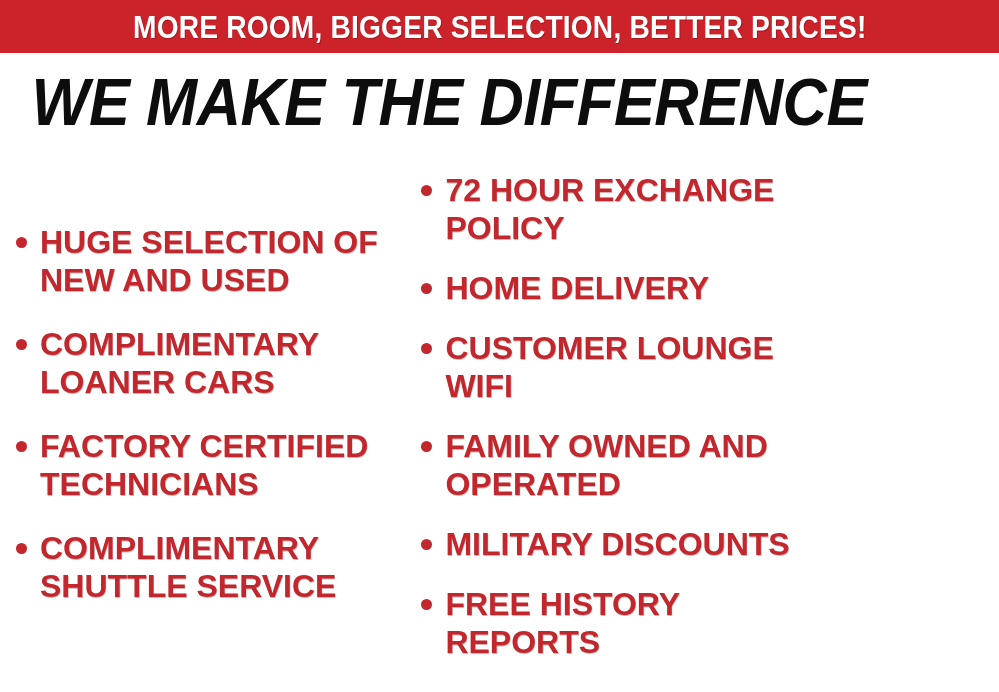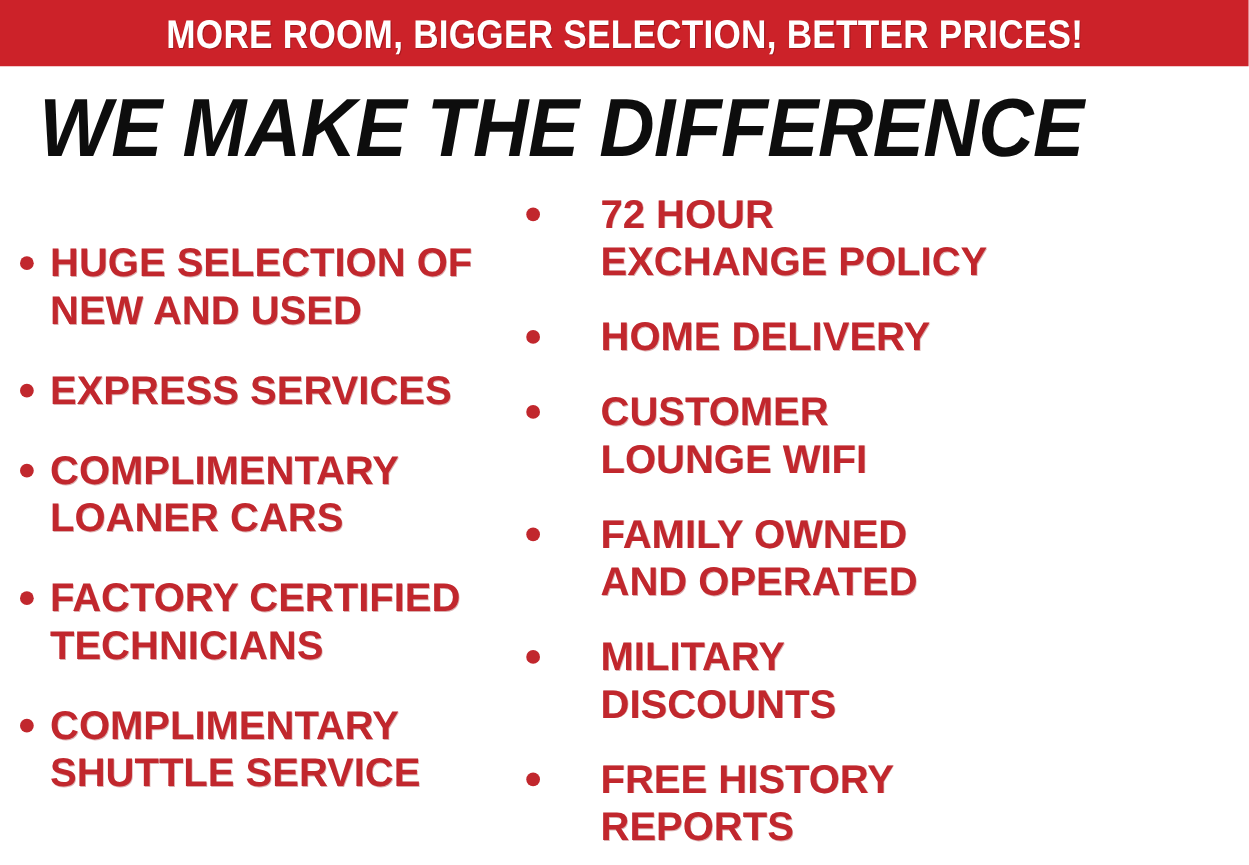--- a/index.html
+++ b/index.html
@@ -99,21 +99,20 @@
   .bullet-item {
     display: flex;
     align-items: flex-start;
     margin-bottom: 24px;
   }
   .column-left .bullet-item {
     margin-bottom: 26px;
   }
   .column-right .bullet-item {
     margin-bottom: 22px;
-    gap: 35px;
   }
 
   .bullet-dot {
     flex: 0 0 auto;
     width: 11px;
     height: 11px;
     border-radius: 50%;
     background: #c1272d;
     margin-top: 14px;
     margin-right: 13px;
@@ -146,24 +145,20 @@
 
   <div class="columns">
 
     <div class="column column-left">
       <div class="bullet-item">
         <span class="bullet-dot"></span>
         <span class="bullet-label">HUGE SELECTION OF NEW AND USED</span>
       </div>
       <div class="bullet-item">
         <span class="bullet-dot"></span>
-        <span class="bullet-label">EXPRESS SERVICES</span>
-      </div>
-      <div class="bullet-item">
-        <span class="bullet-dot"></span>
         <span class="bullet-label">COMPLIMENTARY LOANER CARS</span>
       </div>
       <div class="bullet-item">
         <span class="bullet-dot"></span>
         <span class="bullet-label">FACTORY CERTIFIED TECHNICIANS</span>
       </div>
       <div class="bullet-item">
         <span class="bullet-dot"></span>
         <span class="bullet-label">COMPLIMENTARY SHUTTLE SERVICE</span>
       </div>

